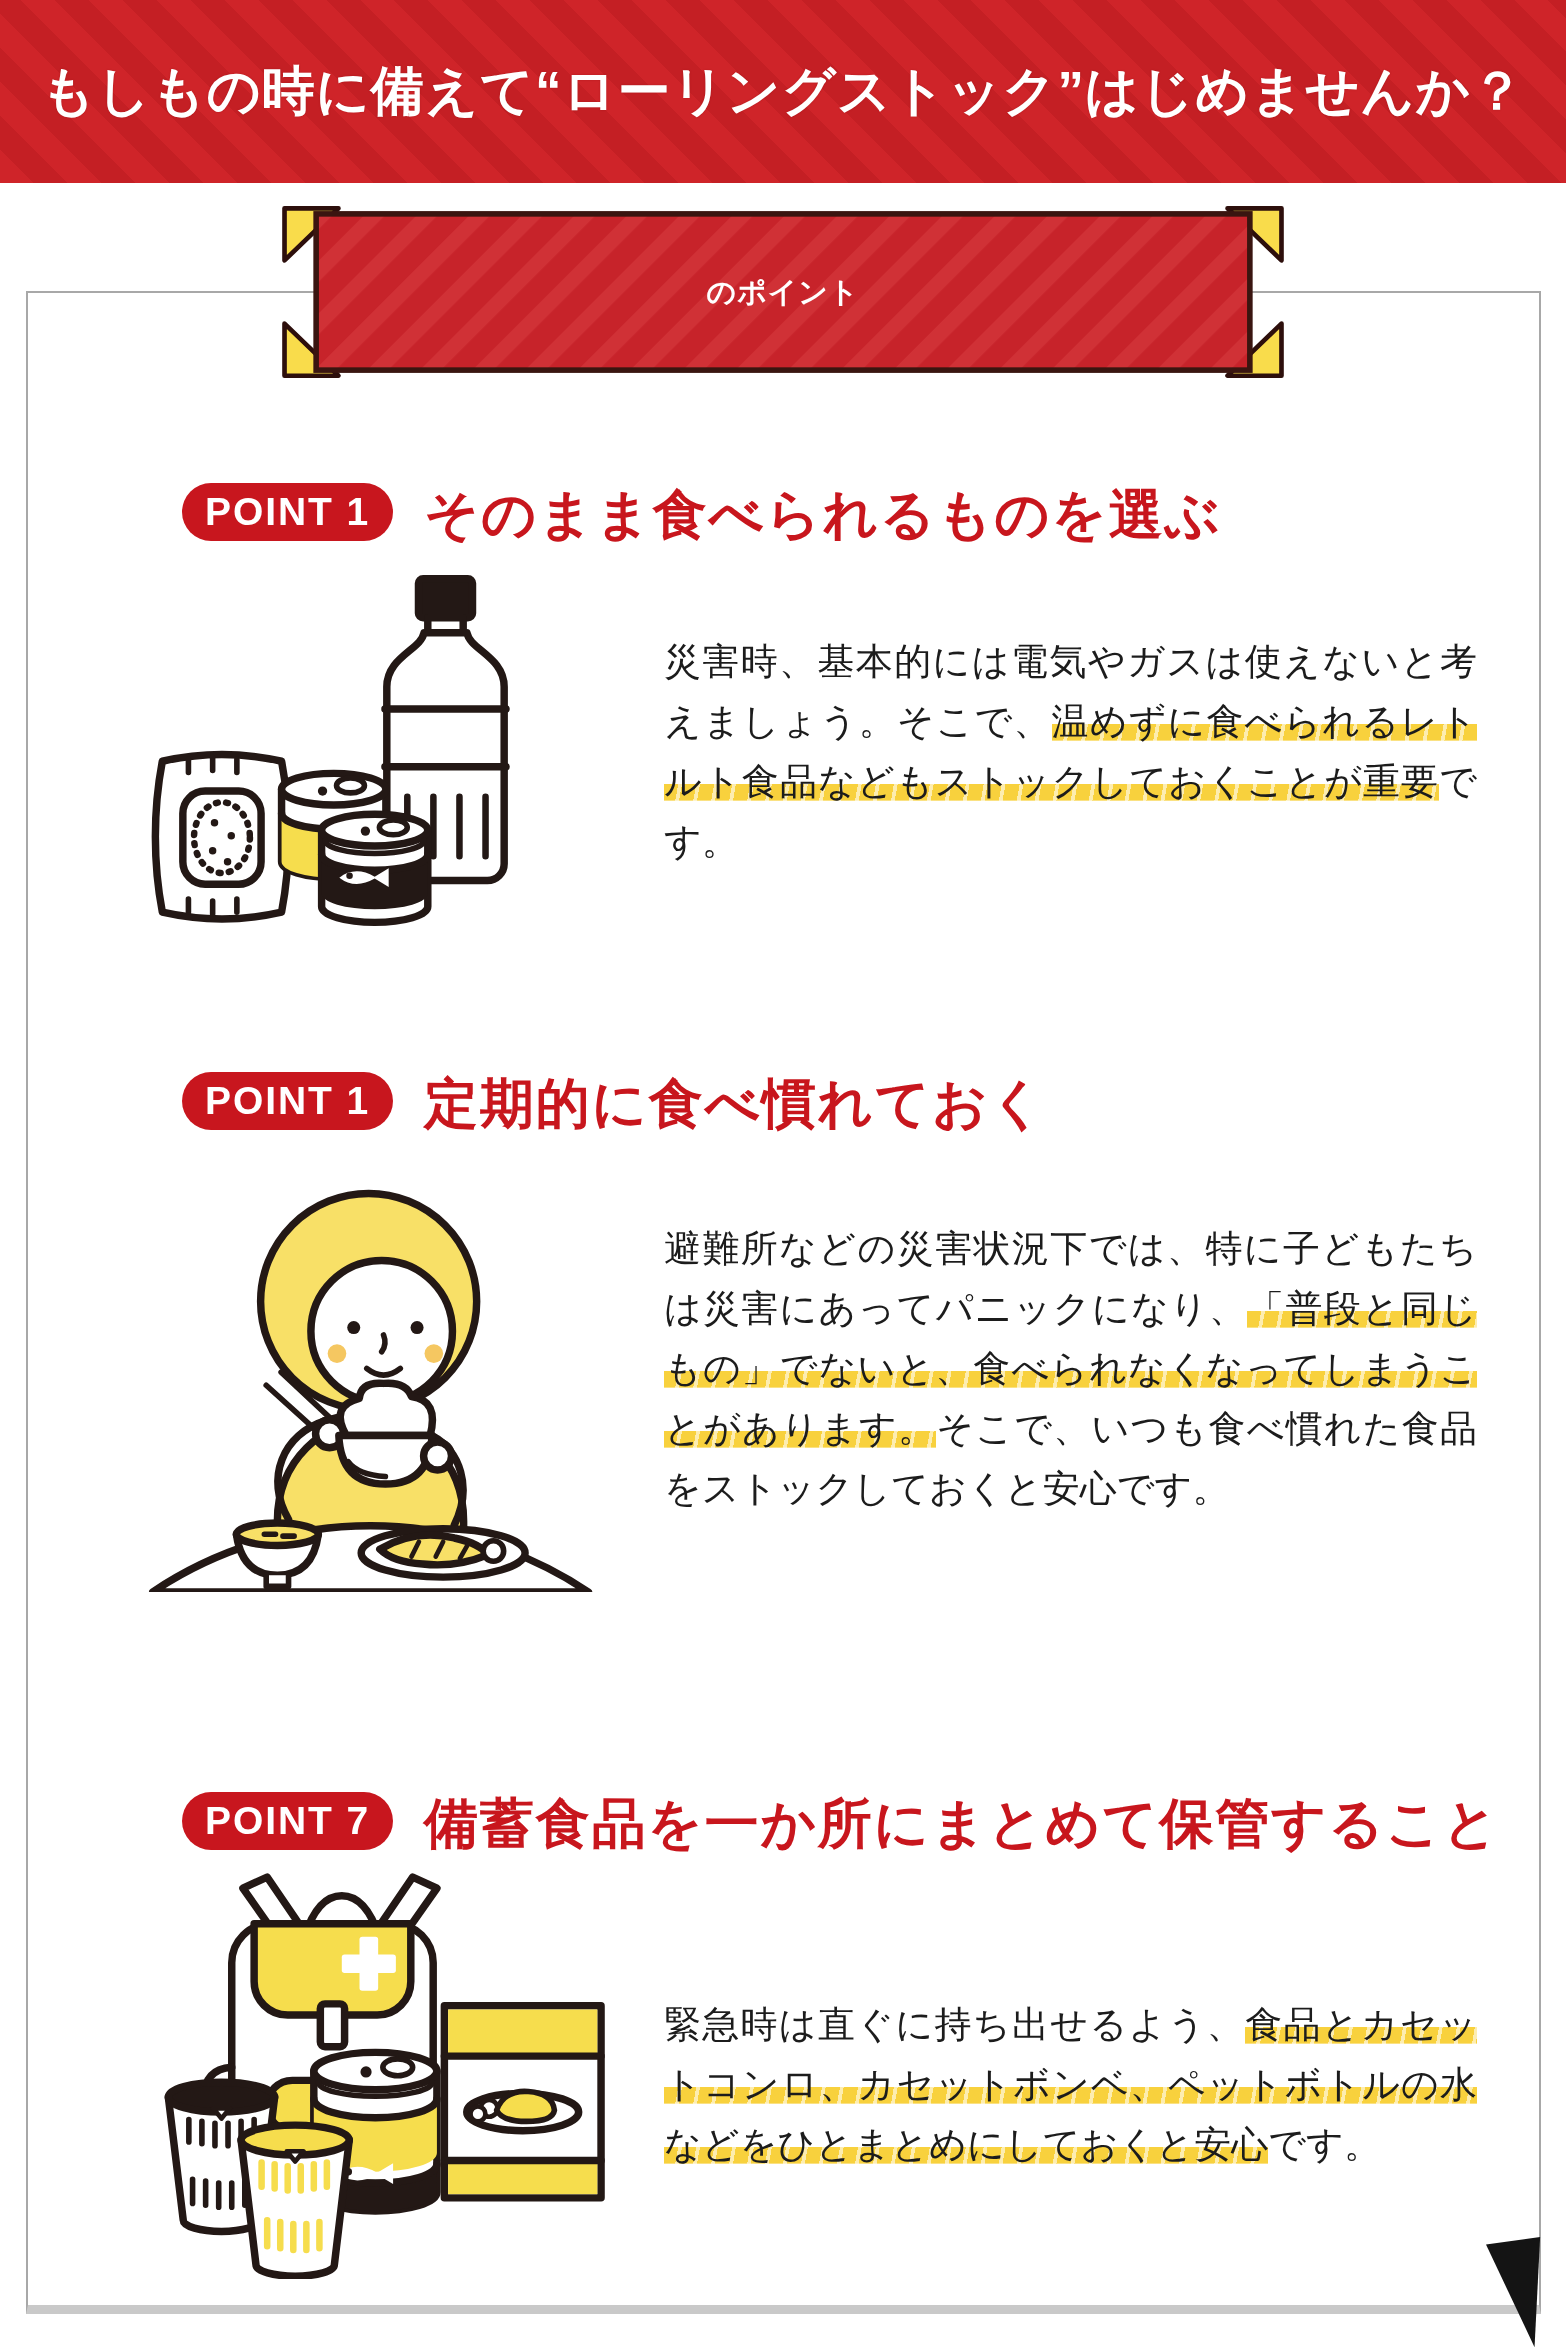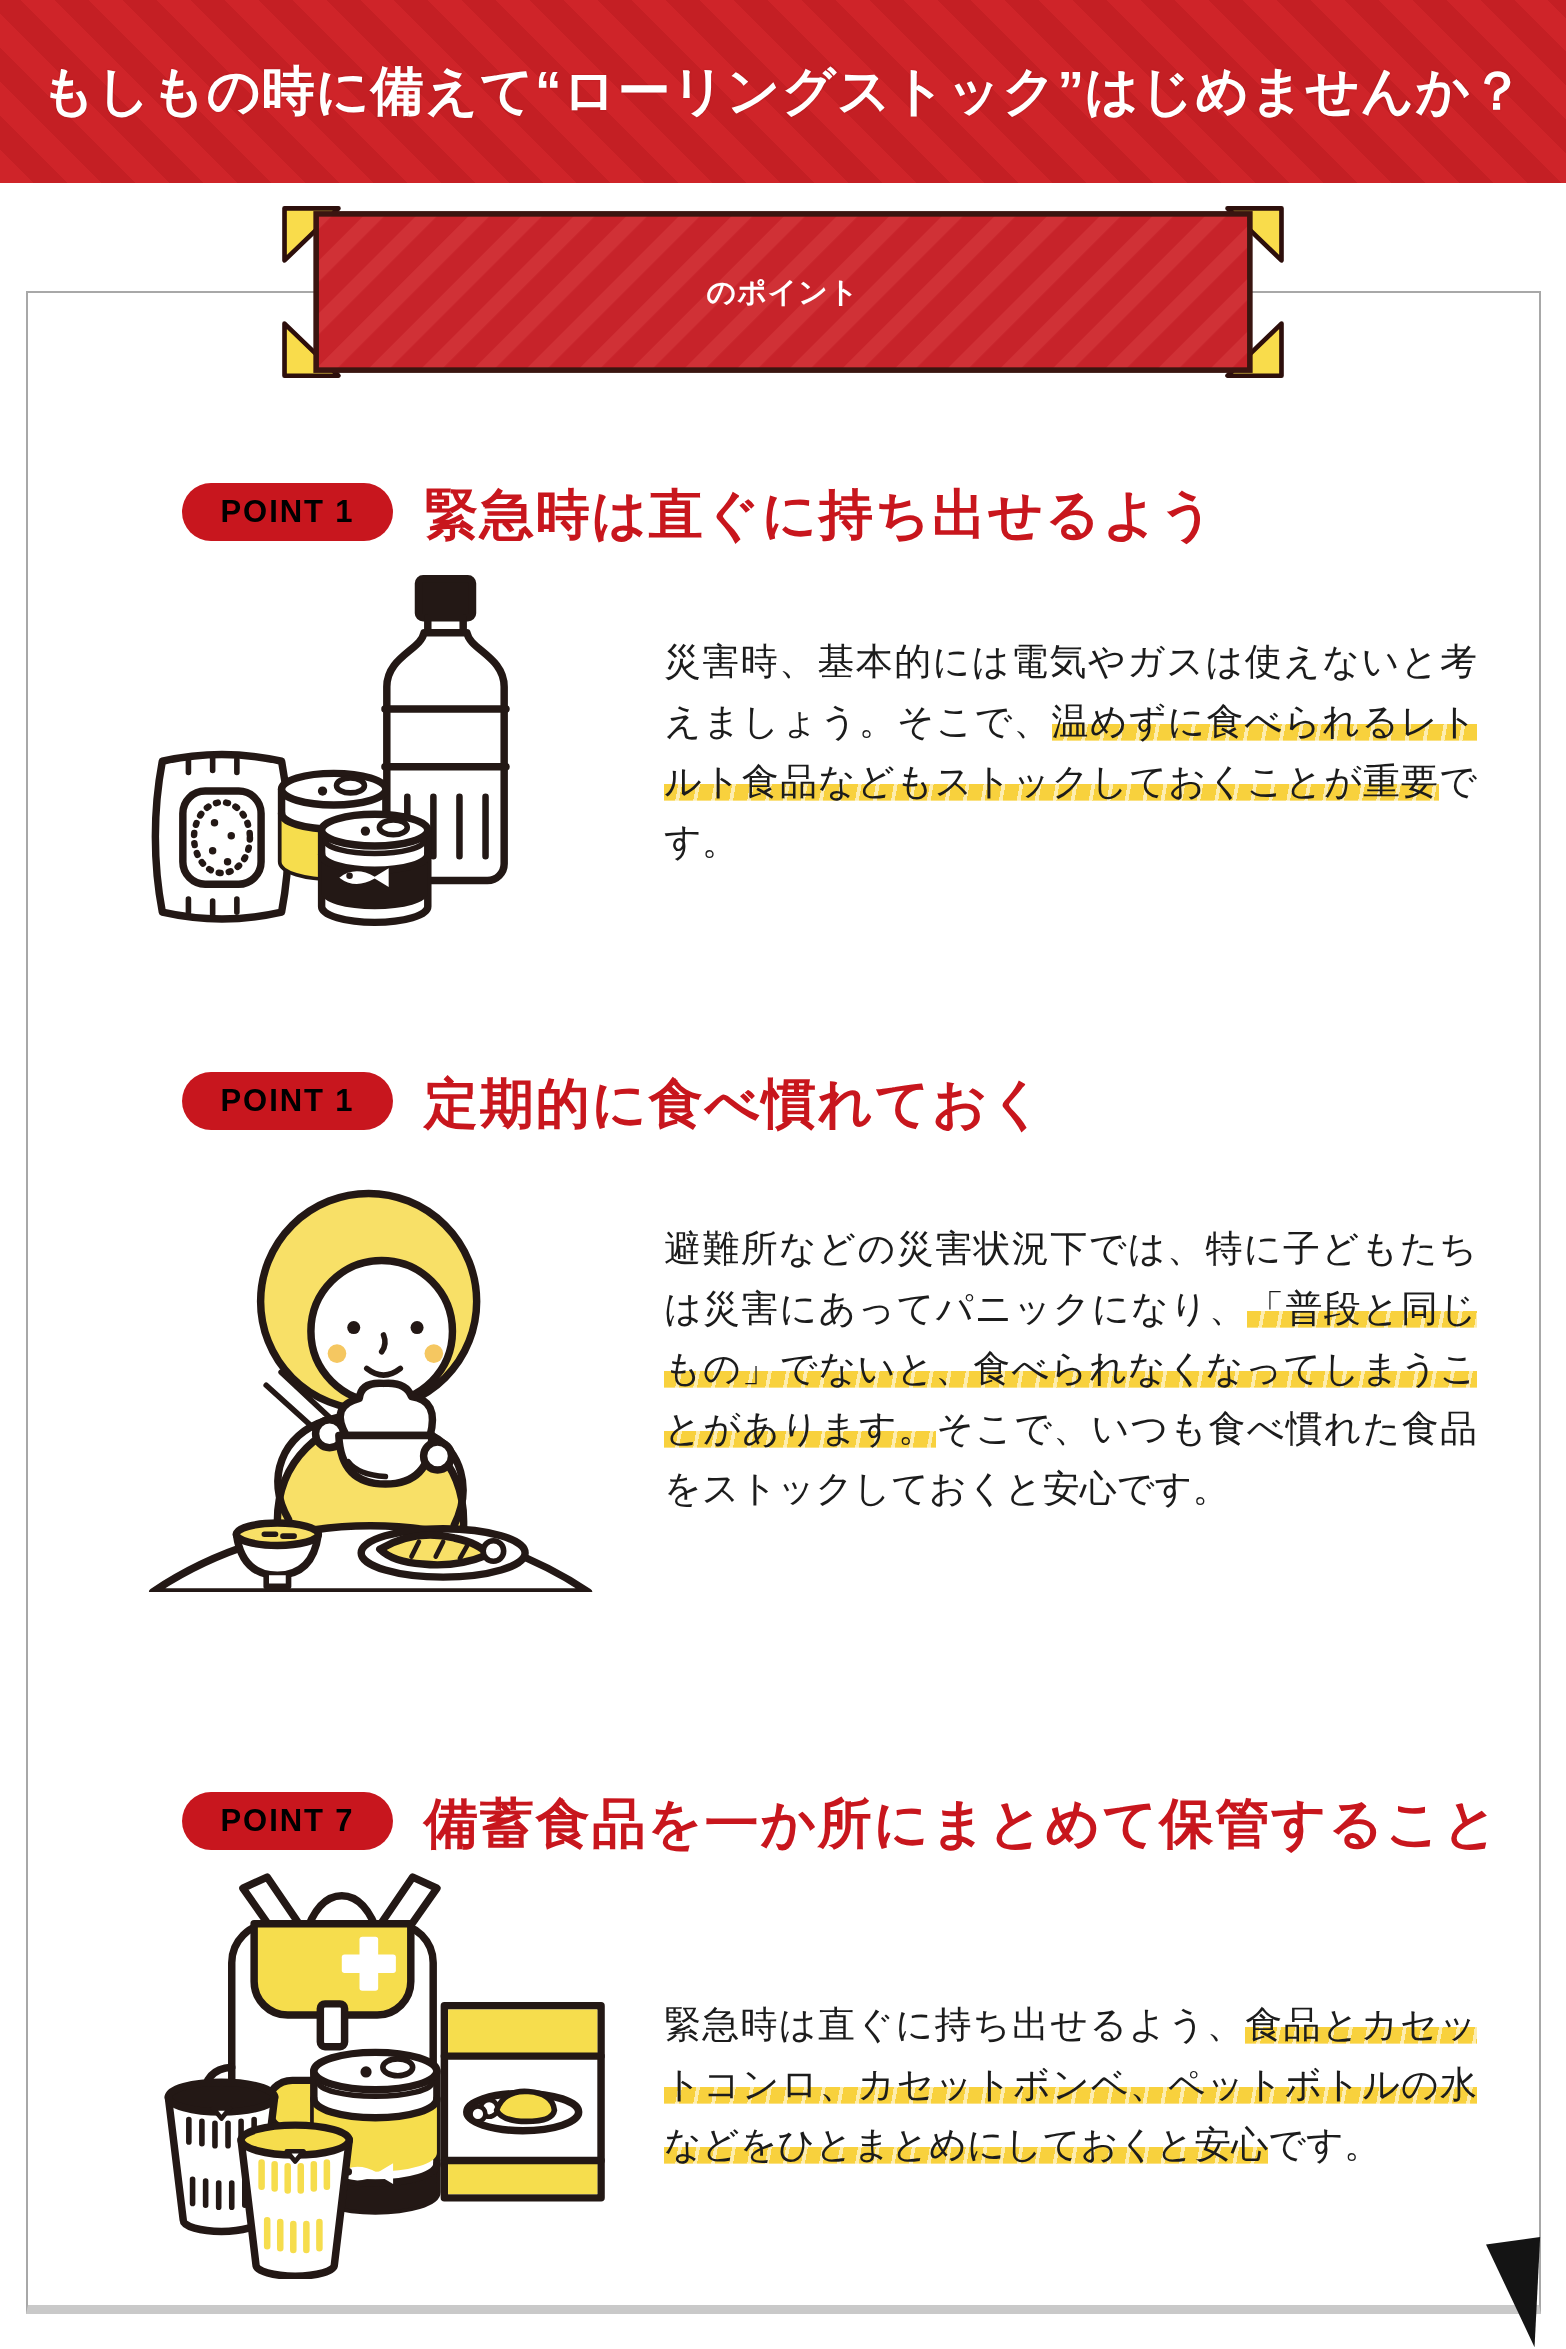--- a/index.html
+++ b/index.html
@@ -20,21 +20,21 @@
   
   .ribbon{position:absolute;left:274px;top:199px;width:1018px;height:186px;}
   .ribbon svg{position:absolute;left:0;top:0;width:100%;height:100%;}
   .ribbon-text{position:absolute;left:0;top:15px;width:100%;height:157px;
     display:flex;align-items:center;justify-content:center;color:#fff;white-space:nowrap;}
   .ribbon-text .main{font-size:62px;font-weight:800;letter-spacing:1.9px;}
   .ribbon-text .sub{font-size:29px;font-weight:800;letter-spacing:0.9px;}
 
   
   .badge{position:absolute;left:182px;width:211px;height:58px;background:#c8161e;border-radius:29px;
-    color:#000000;font-size:31px;font-weight:700;letter-spacing:1.9px;
+    color:#ffffff;font-size:39px;font-weight:700;letter-spacing:1.9px;
     display:flex;align-items:center;justify-content:center;white-space:nowrap;}
   .heading{position:absolute;left:424px;margin:0;font-size:54px;font-weight:900;color:#c8161d;
     letter-spacing:1.9px;white-space:nowrap;}
   .para{position:absolute;left:664px;width:813px;margin:0;font-size:37px;line-height:60px;
     font-weight:400;color:#1c1c1c;letter-spacing:0;text-align:justify;}
   .hl{background-image:repeating-linear-gradient(100deg,#f8d13d 0 14px,#fdedb0 14px 17.7px);
       background-size:100% 0.45em;background-position:0 94%;background-repeat:no-repeat;
       -webkit-box-decoration-break:clone;box-decoration-break:clone;}
   .illo{position:absolute;}
   .illo svg{display:block;width:100%;height:100%;}
@@ -68,21 +68,21 @@
       </g>
       <rect x="44" y="16" width="1004" height="168" fill="url(#rstr)" stroke="#3a1510" stroke-width="6"></rect>
     </svg>
     <div class="ribbon-text">
         <span class="sub">のポイント</span>
     </div>
   </div>
 
   <section>
     <div class="badge" style="top:483px">POINT 1</div>
-    <h2 class="heading" style="top:479px">緊急時は直ぐに持ち出せるよう</h2>
+    <h2 class="heading" style="top:479px">そのまま食べられるものを選ぶ</h2>
 
     <div class="illo" style="left:140px;top:567px;width:475px;height:368px">
       <svg viewBox="0 0 510 390">
         <g stroke="#231815" stroke-width="8" stroke-linejoin="round" stroke-linecap="round">
 
           <g>
             <rect x="299" y="10" width="58" height="42" rx="5" fill="#231815"></rect>
             <path d="M309,52 h38 v16 h-38 z" fill="#fff"></path>
             <path d="M305,68 h46 c3,18 40,26 40,58 v190 a18,18 0 0 1 -18,18 h-90 a18,18 0 0 1 -18,-18 v-190 c0,-32 37,-40 40,-58 z" fill="#fff"></path>
             <path d="M263,150 h130" fill="none"></path>

